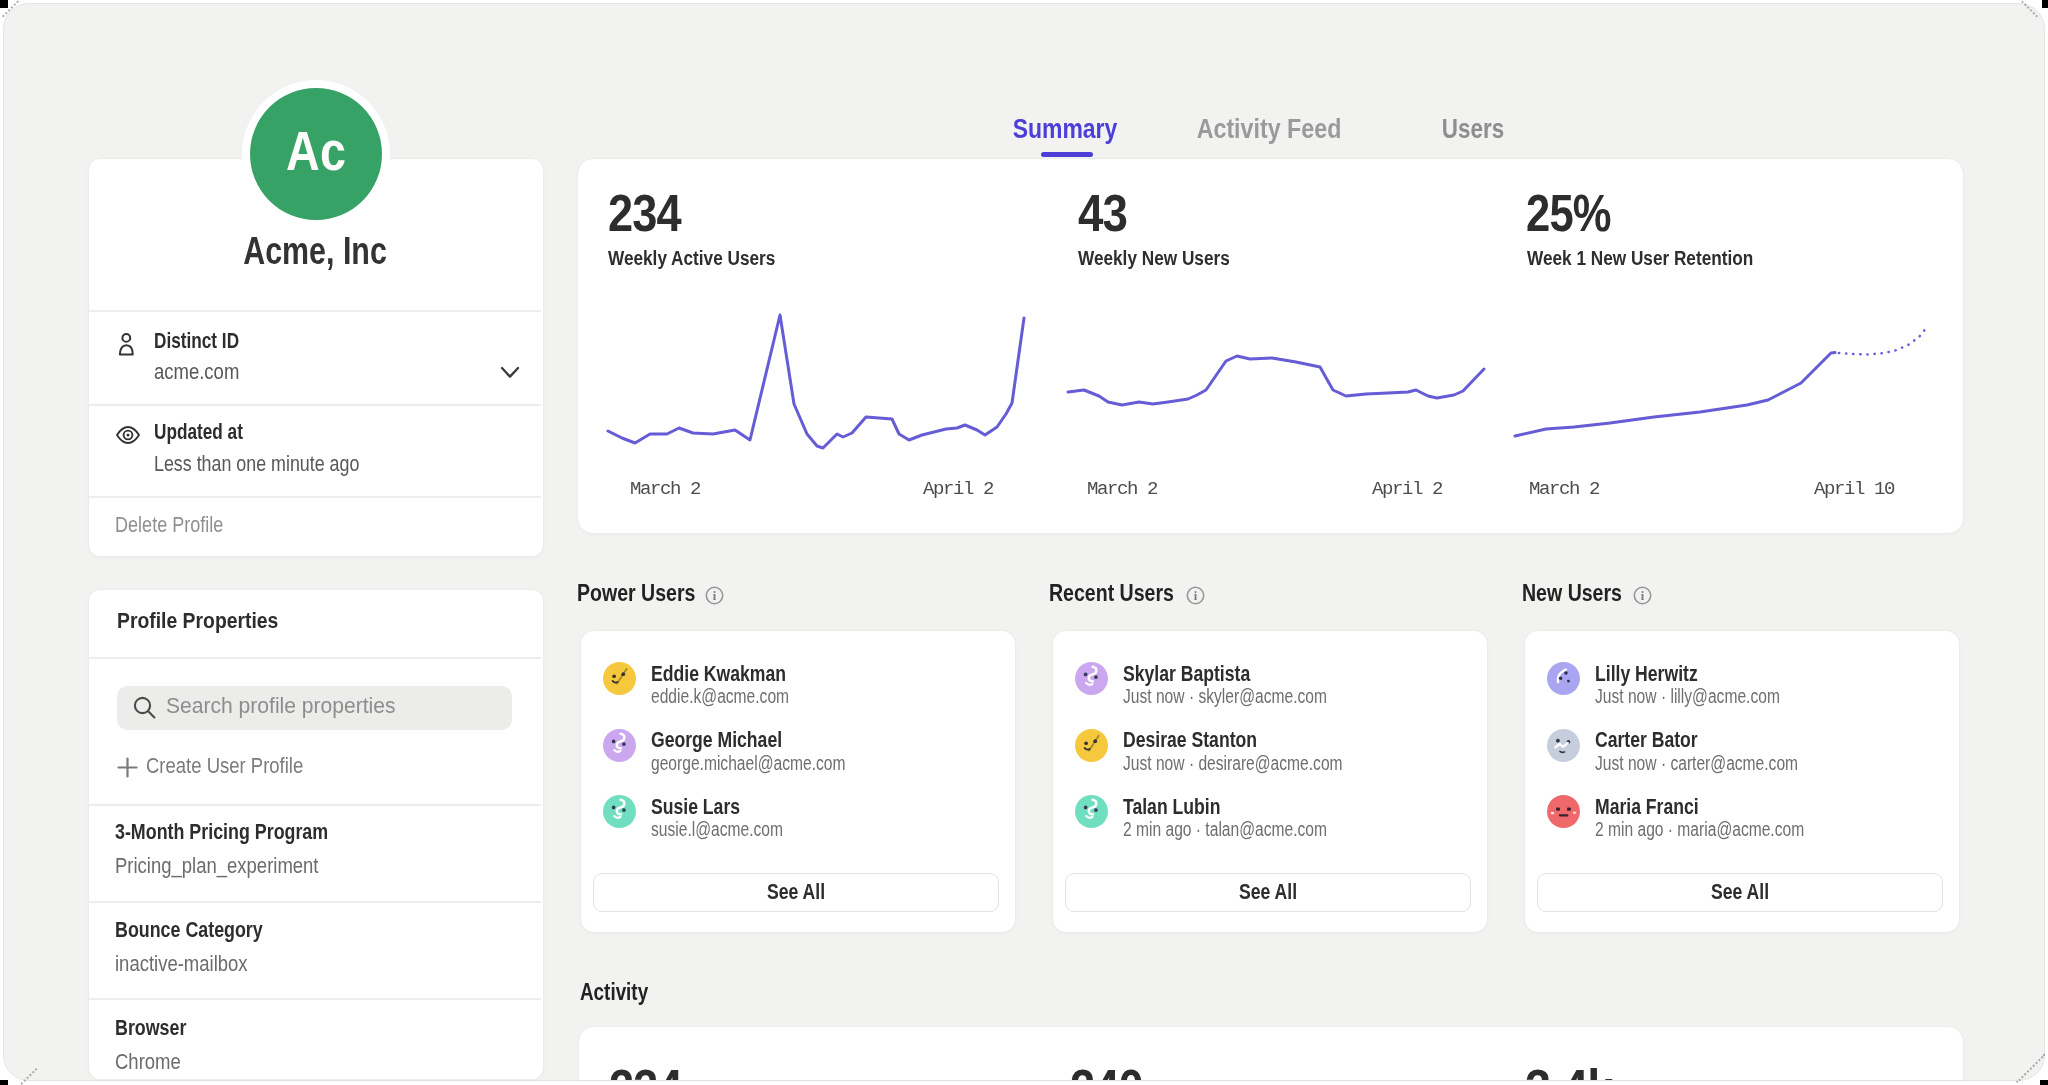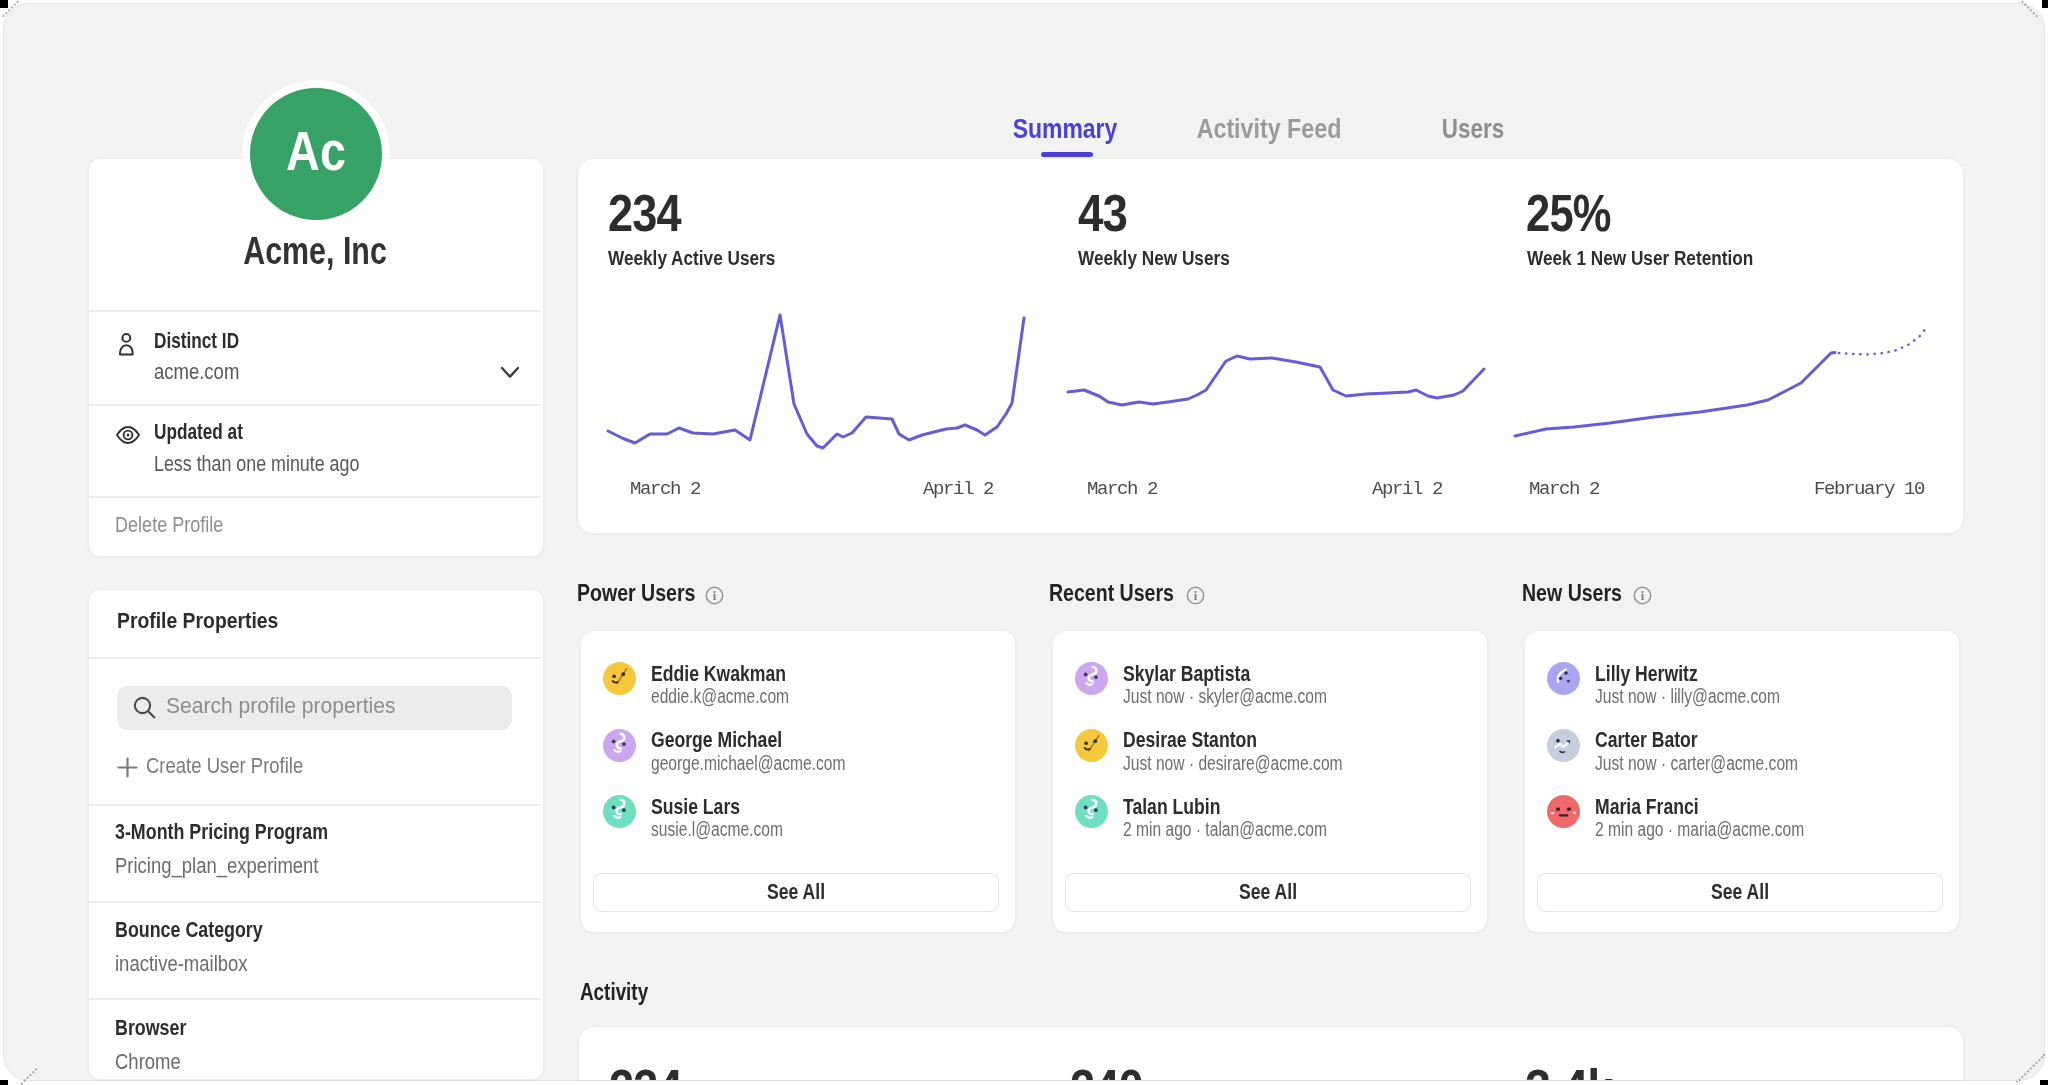--- a/index.html
+++ b/index.html
@@ -82,21 +82,21 @@
   </svg>
 <svg class="abs" style="left:1512px;top:318px" width="420" height="124" viewBox="0 0 420 124" fill="none">
     <polyline points="3,118 34,111 62,109 98,105 142,99 188,94 235,87 256,82 289,65 319,35 323,34.5" stroke="#655cd6" stroke-width="3" stroke-linejoin="round" stroke-linecap="round"></polyline>
     <polyline points="327,35 340,36 354,36.5 368,35.5 382,33 396,27 407,19 415,9" stroke="#655cd6" stroke-width="2.5" stroke-dasharray="0.3 6.8" stroke-linecap="round"></polyline>
   </svg>
 <div class="t" style="left:630px;top:479.9px;font-size:19px;letter-spacing:-1.4px;color:#4c4c4c;font-family:'Liberation Mono',monospace;">March 2</div>
 <div class="t" style="left:923px;top:479.9px;font-size:19px;letter-spacing:-1.4px;color:#4c4c4c;font-family:'Liberation Mono',monospace;">April 2</div>
 <div class="t" style="left:1087px;top:479.9px;font-size:19px;letter-spacing:-1.4px;color:#4c4c4c;font-family:'Liberation Mono',monospace;">March 2</div>
 <div class="t" style="left:1372px;top:479.9px;font-size:19px;letter-spacing:-1.4px;color:#4c4c4c;font-family:'Liberation Mono',monospace;">April 2</div>
 <div class="t" style="left:1529px;top:479.9px;font-size:19px;letter-spacing:-1.4px;color:#4c4c4c;font-family:'Liberation Mono',monospace;">March 2</div>
-<div class="t" style="left:1814px;top:479.9px;font-size:19px;letter-spacing:-1.4px;color:#4c4c4c;font-family:'Liberation Mono',monospace;">February 10</div>
+<div class="t" style="left:1814px;top:479.9px;font-size:19px;letter-spacing:-1.4px;color:#4c4c4c;font-family:'Liberation Mono',monospace;">April 10</div>
 <div class="t " style="left:577px;top:582.3px;font-size:23px;font-weight:700;color:#222;transform:scaleX(0.85);transform-origin:0 0;">Power Users</div>
 <svg class="abs" style="left:705px;top:586px" width="19" height="19" viewBox="0 0 19 19" fill="none">
     <circle cx="9.5" cy="9.5" r="8.2" stroke="#979797" stroke-width="1.6"></circle>
     <text x="9.5" y="14" text-anchor="middle" font-family="Liberation Serif,serif" font-size="12.5" font-weight="700" fill="#7b7b7b">i</text>
   </svg>
 <div class="t " style="left:1049px;top:582.3px;font-size:23px;font-weight:700;color:#222;transform:scaleX(0.85);transform-origin:0 0;">Recent Users</div>
 <svg class="abs" style="left:1186px;top:586px" width="19" height="19" viewBox="0 0 19 19" fill="none">
     <circle cx="9.5" cy="9.5" r="8.2" stroke="#979797" stroke-width="1.6"></circle>
     <text x="9.5" y="14" text-anchor="middle" font-family="Liberation Serif,serif" font-size="12.5" font-weight="700" fill="#7b7b7b">i</text>
   </svg>

